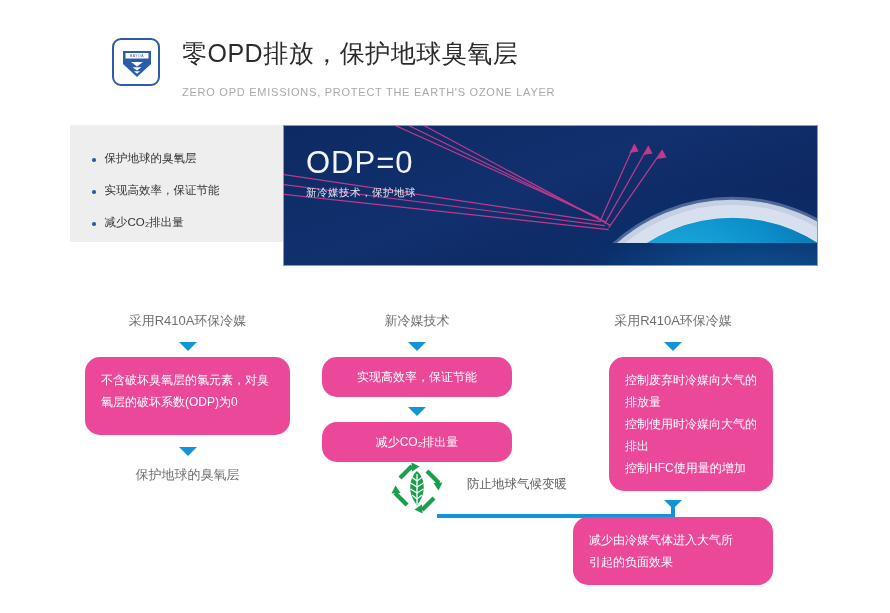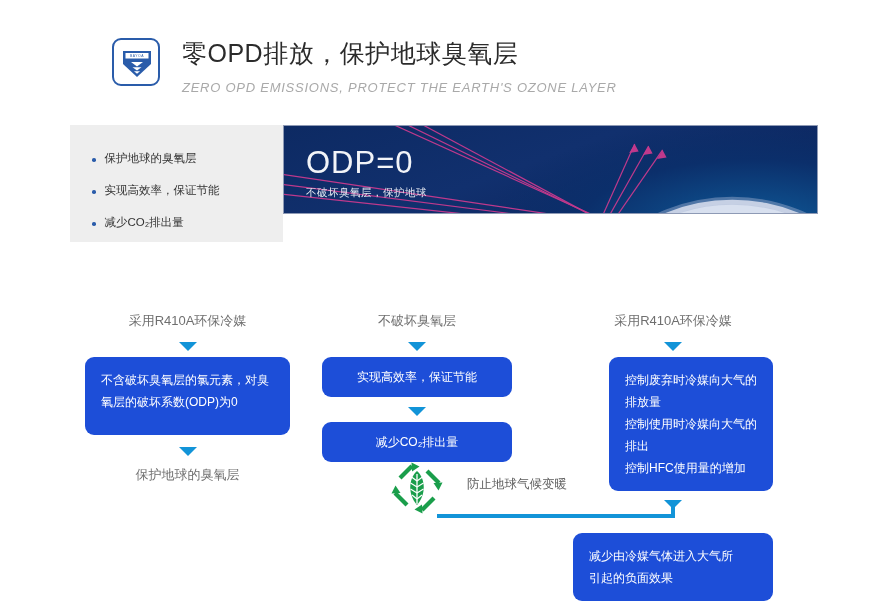--- a/index.html
+++ b/index.html
@@ -17,58 +17,58 @@
     width: 48px; height: 48px; border: 2px solid #2a5caa; border-radius: 9px;
     background: #ffffff; position: relative; flex: 0 0 auto; margin-top: 2px;
   }
   .logo-inner { position: absolute; left: 7px; top: 9px; width: 32px; height: 30px; }
   .header-texts { margin-left: 22px; }
   .title-main {
     font-size: 25px; color: #2b2b2b; letter-spacing: 0.5px;
     line-height: 34px; font-weight: 400; white-space: nowrap;
   }
   .title-sub {
-    font-size: 13px; color: #a9a9a9; letter-spacing: 0.75px;
-    margin-top: 10px; white-space: nowrap; font-weight: 400; font-style: italic;
+    font-size: 11px; color: #a9a9a9; letter-spacing: 0.75px;
+    margin-top: 16px; white-space: nowrap; font-weight: 400;
   }
 
   
   .strip { position: absolute; left: 70px; top: 125px; width: 748px; height: 117px; display: flex; }
   .bullets {
     width: 213px; height: 117px; background: #eeeeee; position: relative;
     padding: 26px 0 0 22px;
   }
   .bullet-row { display: flex; align-items: flex-start; margin-bottom: 17px; }
   .bullet-dot {
     width: 3.5px; height: 3.5px; border-radius: 50%; background: #2a5caa;
     margin-top: 7px; margin-right: 9px; flex: 0 0 auto;
   }
   .bullet-text { font-size: 11.5px; color: #333333; line-height: 15px; white-space: nowrap; }
 
   .banner {
-    width: 535px; height: 89px; position: relative; overflow: hidden;
+    width: 535px; height: 141px; position: relative; overflow: hidden;
     background: #0c2461;
     background-image:
        radial-gradient(ellipse 380px 150px at 88% 118%, #0f5c9a 0%, #0b2f6b 46%, rgba(12,36,97,0) 72%),
        linear-gradient(160deg, #0d2a63 0%, #11306e 45%, #0b2157 100%);
     border: 1px solid #8e9ab5;
   }
   .banner-overlay { position: absolute; inset: 0; }
   .banner-txt { position: absolute; left: 22px; top: 19px; }
   .odp { font-size: 31px; color: #f2f4f8; letter-spacing: 1px; line-height: 36px; font-weight: 400; }
   .odp-sub { font-size: 10.5px; color: #e4e8f1; margin-top: 5px; letter-spacing: .5px; }
 
   
   .diagram { position: absolute; left: 0; top: 300px; width: 778px; height: 250px; padding-left: 16px; }
   .col { position: absolute; }
   .col-head {
     font-size: 13px; color: #6f6f6f; text-align: center; white-space: nowrap;
   }
   .blue-box {
-    background: #1d4ed8; color: #ffffff; border-radius: 9px;
+    background: #ec4899; color: #ffffff; border-radius: 15px;
     font-size: 12px; line-height: 22px; text-align: left;
     padding: 12px 16px;
   }
   .blue-box.center { text-align: center; padding: 9px 16px; }
   .tri {
     width: 0; height: 0; margin: 0 auto;
     border-left: 9px solid transparent; border-right: 9px solid transparent;
     border-top: 9px solid #1294d8;
   }
   .foot-label { font-size: 13px; color: #6f6f6f; text-align: center; white-space: nowrap; }
@@ -163,21 +163,21 @@
         </g>
         <g fill="#c93a8e" opacity="0.95">
           <path d="M352 18 l-5.5 9 l9.5 -1.5 z"></path>
           <path d="M366 20 l-5.5 9 l9.5 -1.5 z"></path>
           <path d="M380 24 l-5.5 9 l9.5 -1.5 z"></path>
         </g>
       </svg>
 
       <div class="banner-txt">
         <div class="odp">ODP=0</div>
-        <div class="odp-sub">不破坏臭氧层，保护地球</div>
+        <div class="odp-sub">新冷媒技术，保护地球</div>
       </div>
     </div>
   </div>
 
   <div class="diagram">
 
     <svg class="connector" style="top:-300px;" viewBox="0 0 890 613">
 
       <path d="M417 438 L417 458" stroke="#1294d8" stroke-width="4" fill="none"></path>
 
@@ -189,41 +189,41 @@
       <div class="tri" style="margin-top:12px;"></div>
       <div class="blue-box" style="margin-top:6px; height:78px;">
         <span style="white-space:pre-line;">不含破坏臭氧层的氯元素，对臭
 氧层的破坏系数(ODP)为0</span>
       </div>
       <div class="tri" style="margin-top:12px;"></div>
       <div class="foot-label" style="margin-top:10px;">保护地球的臭氧层</div>
     </div>
 
     <div class="col" style="left:322px; top:12px; width:190px;">
-      <div class="col-head">不破坏臭氧层</div>
+      <div class="col-head">新冷媒技术</div>
       <div class="tri" style="margin-top:12px;"></div>
       <div class="blue-box center" style="margin-top:6px;">
         <span>实现高效率，保证节能</span>
       </div>
       <div class="tri" style="margin-top:10px;"></div>
       <div class="blue-box center" style="margin-top:6px;">
         <span>减少CO₂排出量</span>
       </div>
     </div>
 
     <div class="col" style="left:573px; top:12px; width:200px;">
       <div class="col-head">采用R410A环保冷媒</div>
       <div class="tri" style="margin-top:12px;"></div>
       <div class="blue-box" style="margin-top:6px;margin-left:36px;">
         <span style="white-space:pre-line;">控制废弃时冷媒向大气的排放量
 控制使用时冷媒向大气的排出
 控制HFC使用量的增加</span>
       </div>
       <div class="tri" style="margin-top:9px;"></div>
-      <div class="blue-box" style="margin-top:24px;">
+      <div class="blue-box" style="margin-top:8px;">
         <span style="white-space:pre-line;">减少由冷媒气体进入大气所
 引起的负面效果</span>
       </div>
     </div>
   </div>
 
   <div class="leaf-wrap">
     <svg viewBox="0 0 62 62">
       <g stroke="#1a9e4b" stroke-width="4.2" fill="none" stroke-linecap="butt">
         <path d="M14 21 L26 9"></path>

